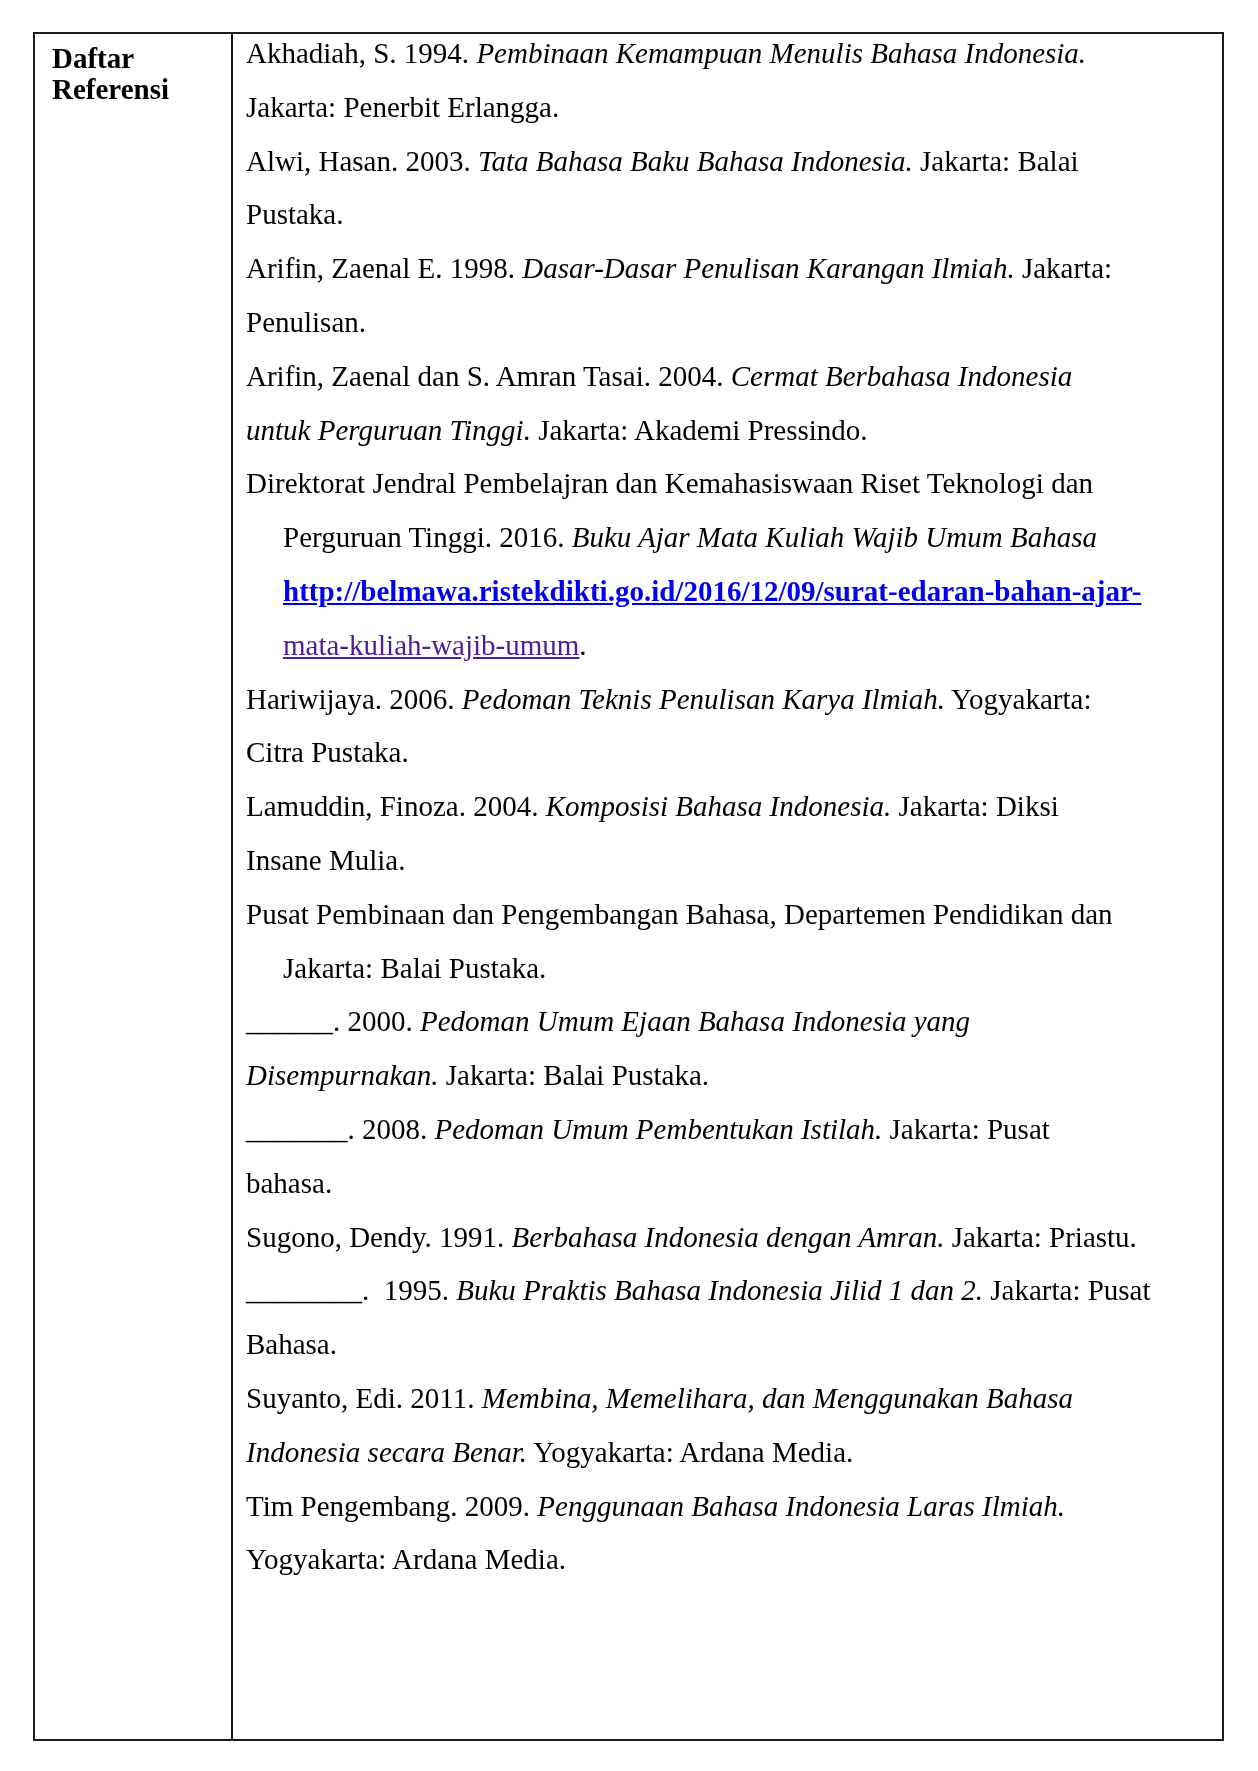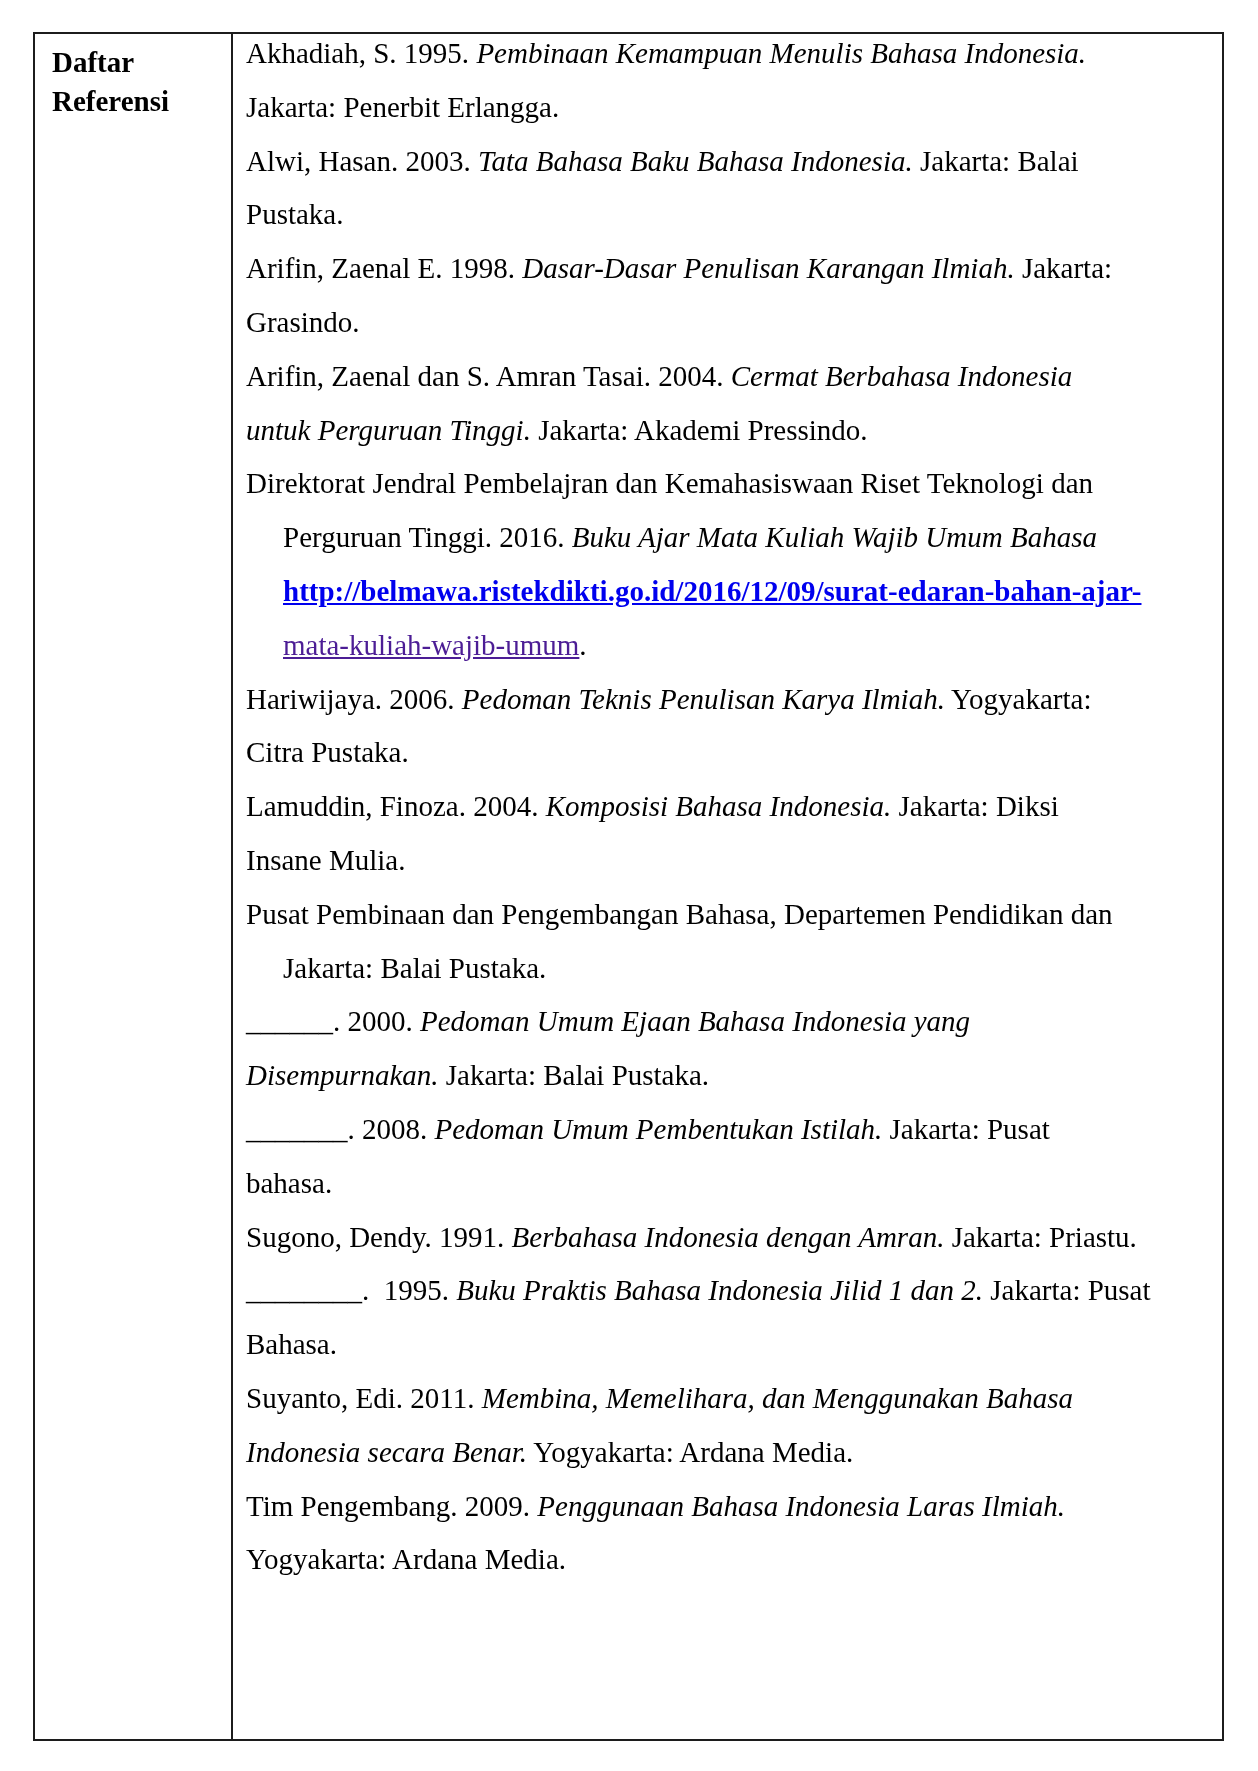--- a/index.html
+++ b/index.html
@@ -24,21 +24,21 @@
     background:#ffffff;
   }
   .header-cell {
     width:198px;
     flex:0 0 198px;
     border-right:2px solid #1c1c1c;
     box-sizing:border-box;
     padding:9px 8px 0 17px;
     font-size:29px;
     font-weight:bold;
-    line-height:39px;
+    line-height:31px;
   }
   .list-cell {
     flex:1 1 auto;
     box-sizing:border-box;
     padding:0 10px 0 13px;
     overflow:hidden;
     font-size:29px;
   }
   .lines-wrap { margin-top:-7px; }
   .line {
@@ -56,26 +56,26 @@
 </head>
 <body>
 
 <div class="page">
   <div class="ref-table">
     <div class="header-cell">
       <span>Daftar Referensi</span>
     </div>
     <div class="list-cell">
       <div class="lines-wrap" id="lines-container">
-          <div class="line"><span class="seg-r">Akhadiah, S. 1995. </span><span class="seg-i">Pembinaan Kemampuan Menulis Bahasa Indonesia.</span></div>
+          <div class="line"><span class="seg-r">Akhadiah, S. 1994. </span><span class="seg-i">Pembinaan Kemampuan Menulis Bahasa Indonesia.</span></div>
           <div class="line"><span class="seg-r">Jakarta: Penerbit Erlangga.</span></div>
           <div class="line"><span class="seg-r">Alwi, Hasan. 2003. </span><span class="seg-i">Tata Bahasa Baku Bahasa Indonesia.</span><span class="seg-r"> Jakarta: Balai</span></div>
           <div class="line"><span class="seg-r">Pustaka.</span></div>
           <div class="line"><span class="seg-r">Arifin, Zaenal E. 1998. </span><span class="seg-i">Dasar-Dasar Penulisan Karangan Ilmiah.</span><span class="seg-r"> Jakarta:</span></div>
-          <div class="line"><span class="seg-r">Grasindo.</span></div>
+          <div class="line"><span class="seg-r">Penulisan.</span></div>
           <div class="line"><span class="seg-r">Arifin, Zaenal dan S. Amran Tasai. 2004. </span><span class="seg-i">Cermat Berbahasa Indonesia</span></div>
           <div class="line"><span class="seg-i">untuk Perguruan Tinggi.</span><span class="seg-r"> Jakarta: Akademi Pressindo.</span></div>
           <div class="line"><span class="seg-r">Direktorat Jendral Pembelajran dan Kemahasiswaan Riset Teknologi dan</span></div>
           <div class="line indent"><span class="seg-r">Perguruan Tinggi. 2016. </span><span class="seg-i">Buku Ajar Mata Kuliah Wajib Umum Bahasa</span></div>
           <div class="line indent"><a class="ref-link" style="color: rgb(0, 0, 238); font-weight: bold;">http://belmawa.ristekdikti.go.id/2016/12/09/surat-edaran-bahan-ajar-</a></div>
           <div class="line indent"><a class="ref-link" style="color: #4c1d95;">mata-kuliah-wajib-umum</a><span class="seg-r">.</span></div>
           <div class="line"><span class="seg-r">Hariwijaya. 2006. </span><span class="seg-i">Pedoman Teknis Penulisan Karya Ilmiah.</span><span class="seg-r"> Yogyakarta:</span></div>
           <div class="line"><span class="seg-r">Citra Pustaka.</span></div>
           <div class="line"><span class="seg-r">Lamuddin, Finoza. 2004. </span><span class="seg-i">Komposisi Bahasa Indonesia.</span><span class="seg-r"> Jakarta: Diksi</span></div>
           <div class="line"><span class="seg-r">Insane Mulia.</span></div>

